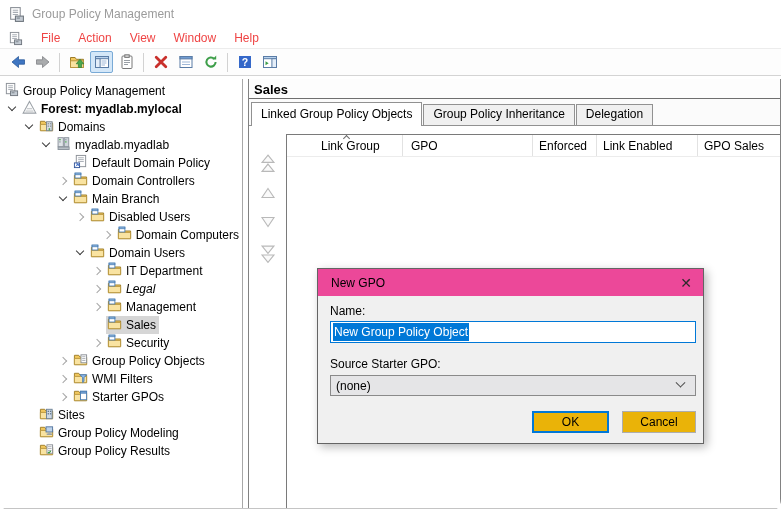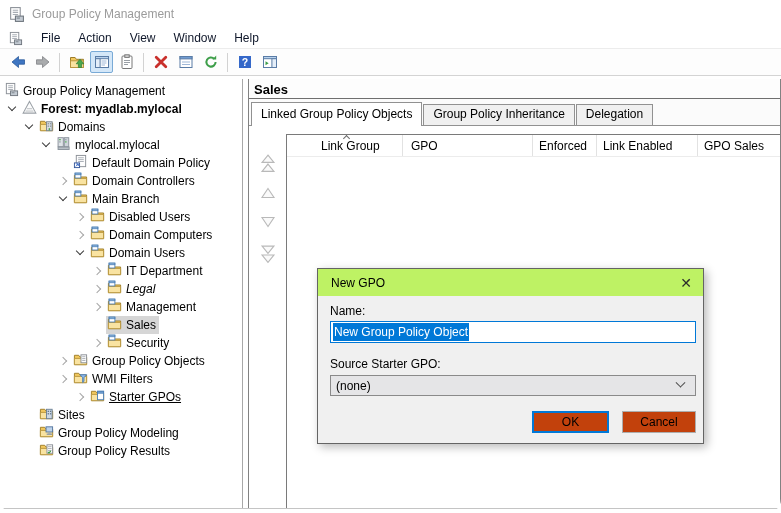--- a/index.html
+++ b/index.html
@@ -5,21 +5,21 @@
   html,body{margin:0;padding:0;background:#fff;}
   *{box-sizing:border-box;}
   #app{position:relative;width:781px;height:513px;background:#fff;overflow:hidden;
        font-family:"Liberation Sans",sans-serif;font-size:12px;color:#000;border-radius:14px;}
   
   .titlebar{height:28px;display:flex;align-items:center;padding-left:8px;background:#fff;}
   .titlebar .ic{width:17px;height:17px;}
   .title-text{margin-left:7px;color:#9b9b9b;font-size:12px;}
   .menubar{height:21px;display:flex;align-items:center;padding-left:8px;border-bottom:1px solid #ececec;background:#fff;}
   .menubar .ic{width:15px;height:15px;margin-right:9px;}
-  .menu-item{padding:0 9px;line-height:21px;color:#0f172a;}
+  .menu-item{padding:0 9px;line-height:21px;color:#ef4444;}
   .toolbar{height:27px;display:flex;align-items:center;padding-left:5px;background:#fdfdfd;border-bottom:1px solid #d4d4d4;}
   .tb-btn{width:23px;height:22px;display:flex;align-items:center;justify-content:center;border:1px solid transparent;border-radius:2px;margin:0 1px;}
   .tb-btn.active{background:#d4e7f8;border-color:#79aad6;}
   .tb-btn .ic{width:16px;height:16px;}
   .tb-sep{width:1px;height:19px;background:#d2d2d2;margin:0 4px;}
   
   .content{position:absolute;top:79px;left:0;width:781px;bottom:5px;display:flex;background:#fff;}
   .tree-pane{width:243px;border-right:1px solid #a8a8a8;overflow:hidden;padding-top:3px;background:#fff;}
   .pane-gap{width:5px;background:#fff;}
   .right-pane{flex:1;border-left:1px solid #828282;border-right:1px solid #828282;display:flex;flex-direction:column;background:#fff;overflow:hidden;}
@@ -51,33 +51,33 @@
   .table-wrap{flex:1;margin-top:8px;border-top:1px solid #7a7a7a;border-left:1px solid #7a7a7a;background:#fff;}
   .header-row{display:flex;height:22px;border-bottom:1px solid #ececec;}
   .hcell{border-right:1px solid #e2e2e2;padding-top:4px;white-space:nowrap;position:relative;overflow:hidden;}
   .hcell.last{border-right:none;flex:1;}
   .sort-caret{position:absolute;top:0;width:8px;height:5px;}
   .sort-caret::after{content:"";position:absolute;left:1px;top:1px;width:4px;height:4px;
       border-left:1px solid #6e6e6e;border-top:1px solid #6e6e6e;transform:rotate(45deg);}
   
   .dialog{position:absolute;left:317px;top:268px;width:387px;background:#f0f0f0;border:1px solid #646464;
           box-shadow:3px 3px 9px rgba(0,0,0,0.28);z-index:10;}
-  .dlg-title-row{height:27px;background:#bef264;display:flex;align-items:center;}
+  .dlg-title-row{height:27px;background:#ec4899;display:flex;align-items:center;}
   .dlg-title{padding-left:13px;font-size:12px;}
   .dlg-close{margin-left:auto;width:34px;text-align:center;font-size:14px;color:#2b2b2b;cursor:default;}
   .dlg-body{padding:8px 7px 10px 12px;}
   .dlg-label{margin-bottom:3px;}
   .dlg-label.src{margin-top:14px;}
   .dlg-input{height:22px;border:1px solid #0078d7;background:#fff;display:flex;align-items:center;padding:0 2px;margin-top:1px;}
   .dlg-input .sel{background:#0078d7;color:#fff;padding:1px 1px;line-height:16px;}
   .dlg-combo{height:21px;border:1px solid #8a8a8a;background:#e5e5e7;display:flex;align-items:center;padding-left:5px;margin-top:4px;}
   .combo-chev{width:7px;height:7px;border-right:1.2px solid #4a4a4a;border-bottom:1.2px solid #4a4a4a;
       transform:rotate(45deg) translate(-2px,-2px);margin-left:auto;margin-right:11px;}
   .dlg-buttons{display:flex;justify-content:flex-end;gap:13px;margin-top:15px;}
-  .btn{height:22px;font-family:"Liberation Sans",sans-serif;font-size:12px;background:#c2410c;padding:0;}
+  .btn{height:22px;font-family:"Liberation Sans",sans-serif;font-size:12px;background:#eab308;padding:0;}
   .btn.ok{width:77px;border:2px solid #0078d7;}
   .btn.cancel{width:74px;border:1px solid #adadad;}
   .hidden-defs{position:absolute;width:0;height:0;overflow:hidden;}
 </style>
 </head>
 <body>
 
 <svg class="hidden-defs" xmlns="http://www.w3.org/2000/svg">
   <defs>
     <g id="f0">
@@ -321,21 +321,21 @@
               </svg></span>
             <span class="tlabel">Domains</span>
           </span>
         </div>
         <div class="tree-row" style="padding-left: 39px;">
           <span class="chev expanded"></span>
           <span class="node">
             <span><svg class="ic" viewBox="0 0 16 16">
                 <use href="#i-domain"></use>
               </svg></span>
-            <span class="tlabel">mylocal.mylocal</span>
+            <span class="tlabel">myadlab.myadlab</span>
           </span>
         </div>
         <div class="tree-row" style="padding-left: 56px;">
           <span class="chev none"></span>
           <span class="node">
             <span><svg class="ic" viewBox="0 0 16 16">
                 <use href="#i-gpo-link"></use>
               </svg></span>
             <span class="tlabel">Default Domain Policy</span>
           </span>
@@ -360,21 +360,21 @@
         </div>
         <div class="tree-row" style="padding-left: 73px;">
           <span class="chev collapsed"></span>
           <span class="node">
             <span><svg class="ic" viewBox="0 0 16 16">
                 <use href="#i-ou"></use>
               </svg></span>
             <span class="tlabel">Disabled Users</span>
           </span>
         </div>
-        <div class="tree-row" style="padding-left: 73px;">
+        <div class="tree-row" style="padding-left: 73px; justify-content: flex-end;">
           <span class="chev collapsed"></span>
           <span class="node">
             <span><svg class="ic" viewBox="0 0 16 16">
                 <use href="#i-ou"></use>
               </svg></span>
             <span class="tlabel">Domain Computers</span>
           </span>
         </div>
         <div class="tree-row" style="padding-left: 73px;">
           <span class="chev expanded"></span>
@@ -441,21 +441,21 @@
         </div>
         <div class="tree-row" style="padding-left: 56px;">
           <span class="chev collapsed"></span>
           <span class="node">
             <span><svg class="ic" viewBox="0 0 16 16">
                 <use href="#i-wmi"></use>
               </svg></span>
             <span class="tlabel">WMI Filters</span>
           </span>
         </div>
-        <div class="tree-row" style="padding-left: 73px; text-decoration: underline;">
+        <div class="tree-row" style="padding-left: 56px;">
           <span class="chev collapsed"></span>
           <span class="node">
             <span><svg class="ic" viewBox="0 0 16 16">
                 <use href="#i-starter"></use>
               </svg></span>
             <span class="tlabel">Starter GPOs</span>
           </span>
         </div>
         <div class="tree-row" style="padding-left: 22px;">
           <span class="chev none"></span>

